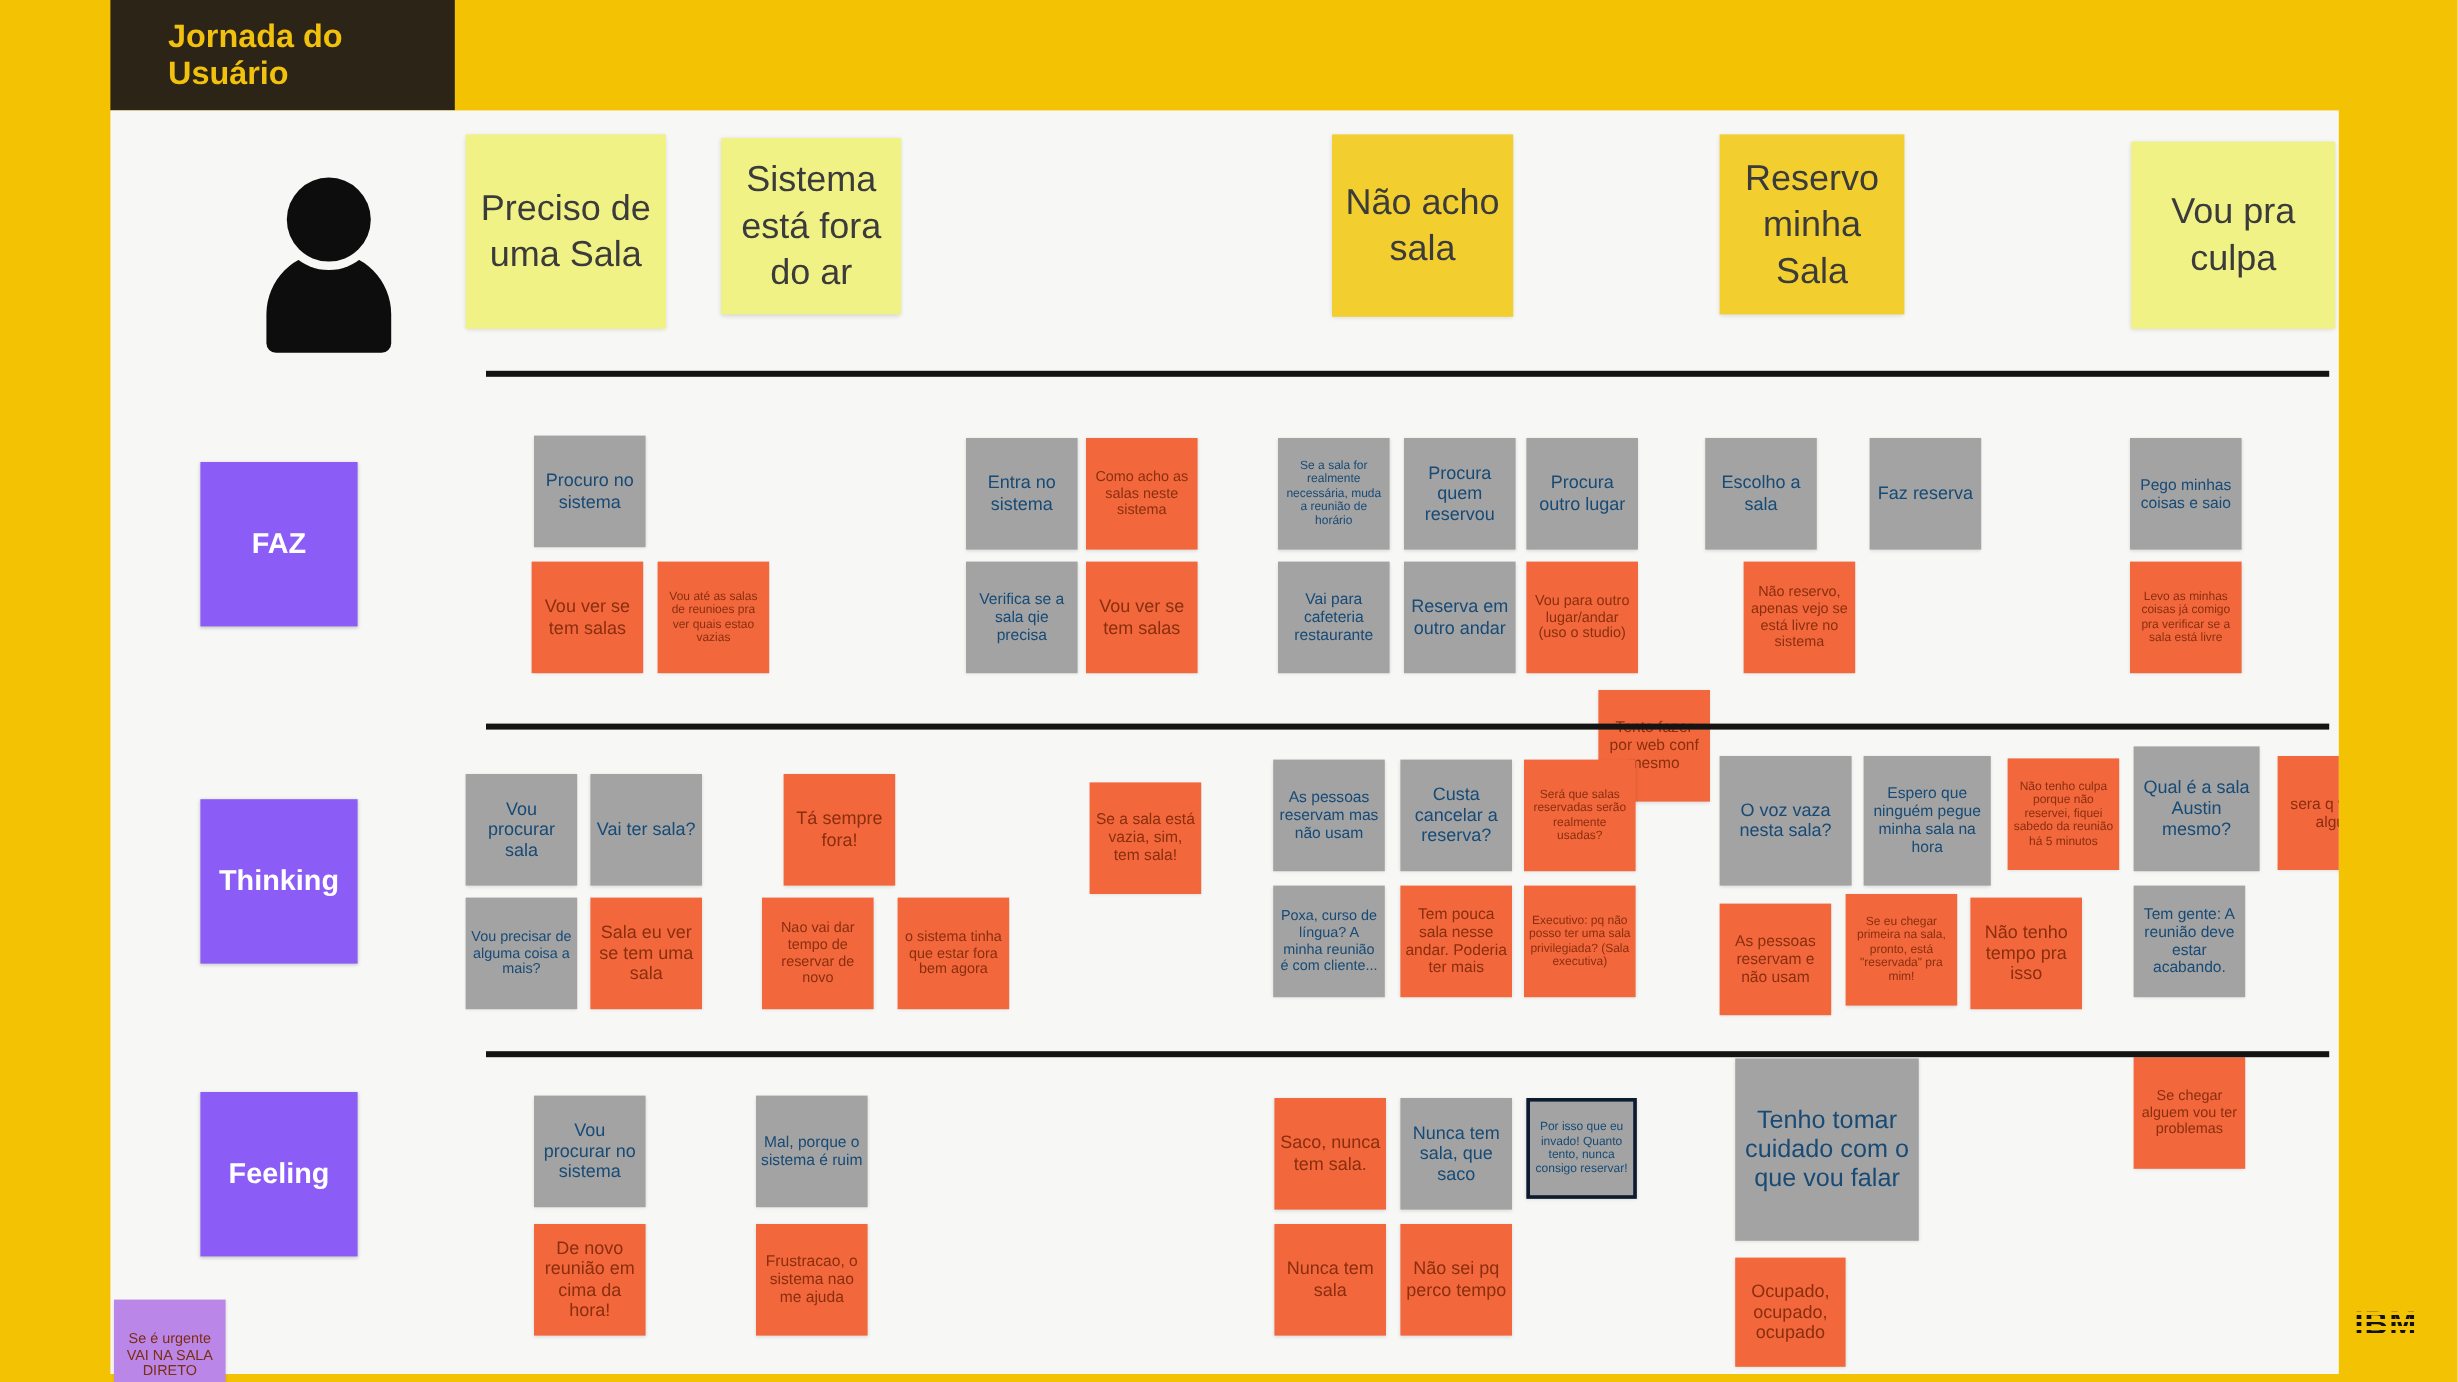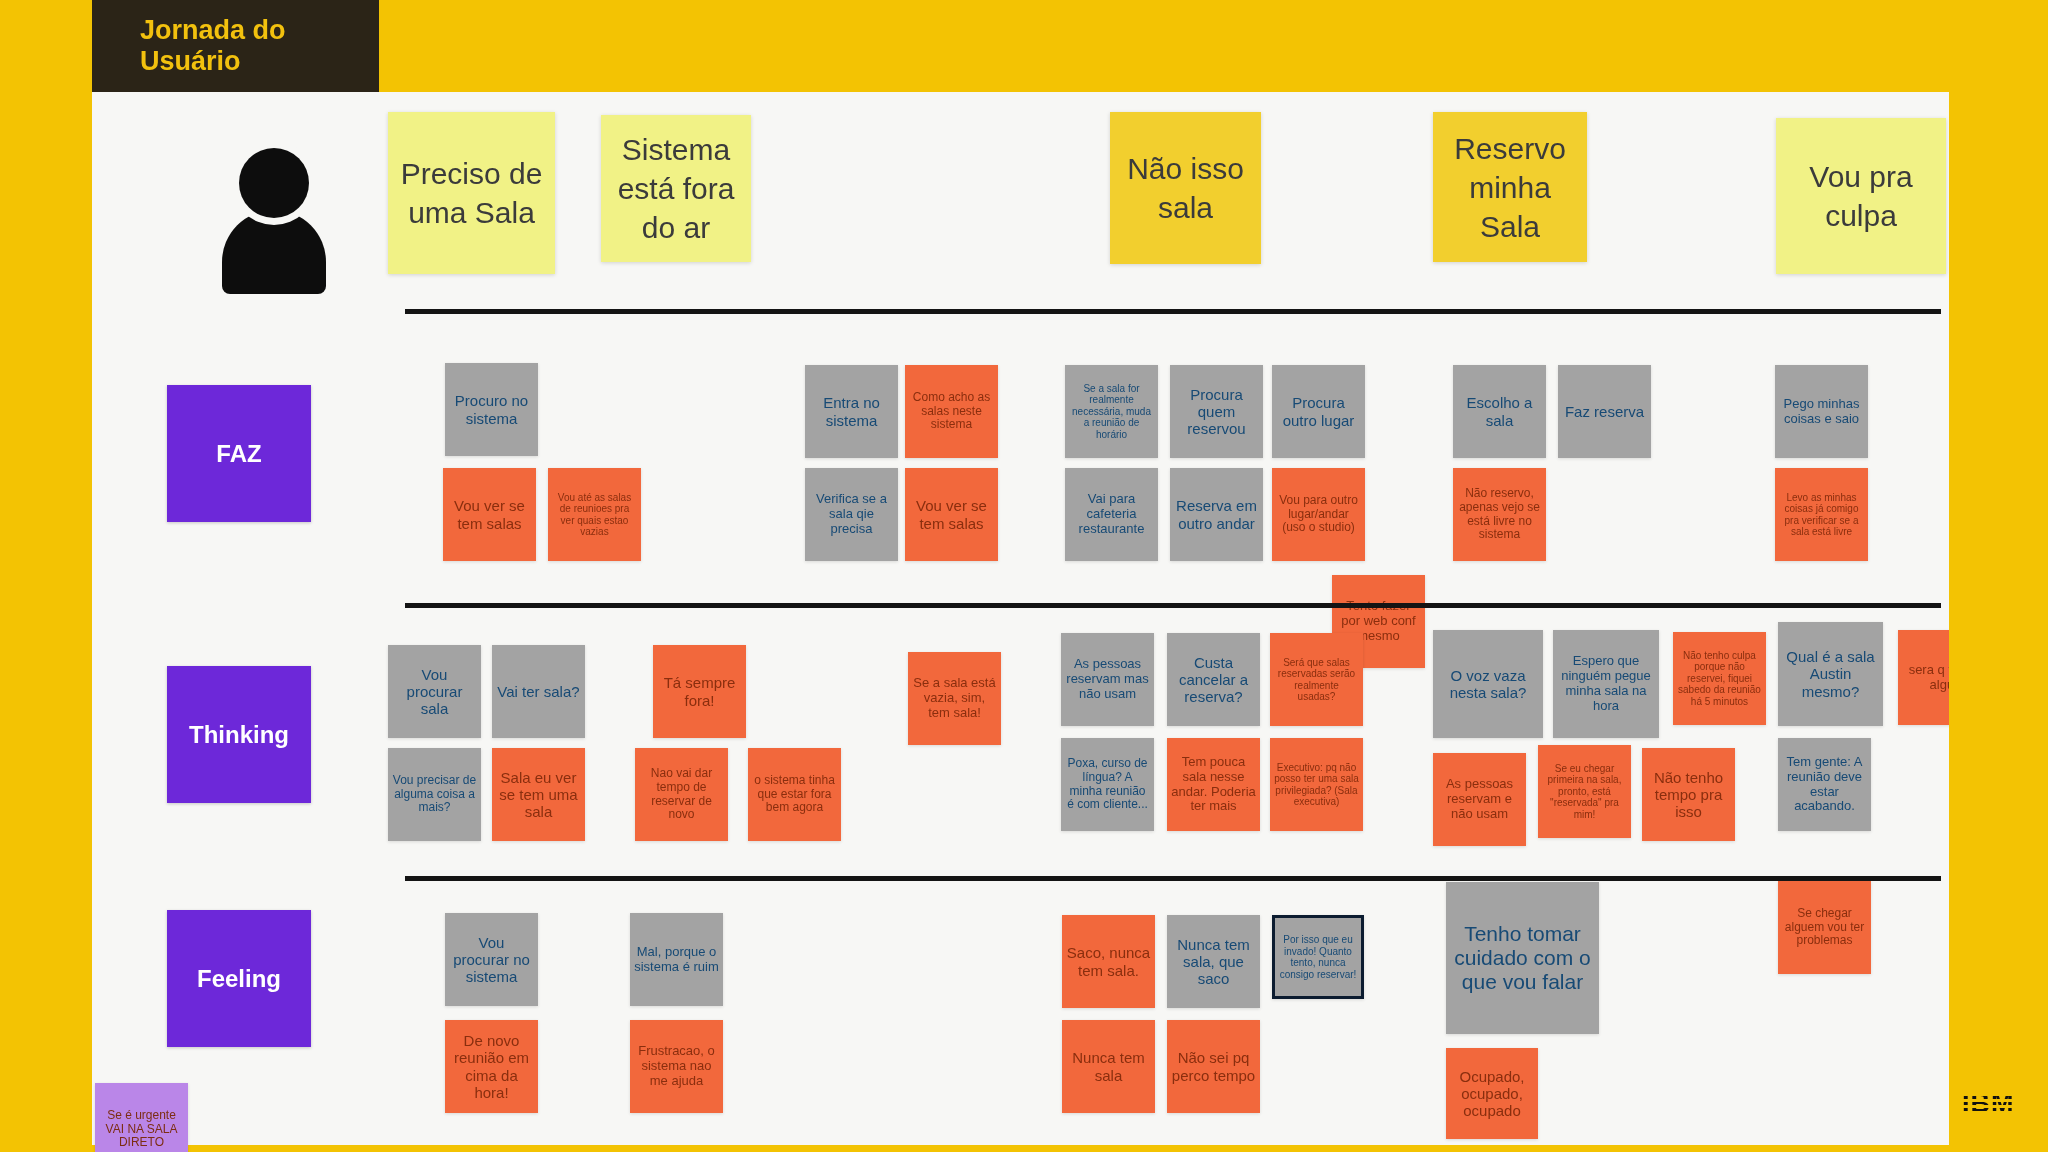--- a/index.html
+++ b/index.html
@@ -18,21 +18,21 @@
   .avatar .hd{position:absolute;left:17px;top:0;width:70px;height:70px;border-radius:50%;
               background:#0d0d0d;box-shadow:0 0 0 7px #F7F7F5;z-index:2}
   
   .stage{position:absolute;display:flex;align-items:center;justify-content:center;text-align:center;
          font-size:30px;line-height:1.3;color:#3b3b3b;padding:6px;box-sizing:border-box;
          box-shadow:0 1px 4px rgba(0,0,0,.15)}
   .pale{background:#F1F286}.gold{background:#F2CF2E}
   
   .tl{position:absolute;left:313px;width:1536px;height:5px;background:#141414;z-index:5}
   
-  .rowlab{position:absolute;left:75px;width:144px;height:137px;background:#6d28d9;color:#fff;
+  .rowlab{position:absolute;left:75px;width:131px;height:137px;background:#8b5cf6;color:#fff;
           display:flex;align-items:center;justify-content:center;font-size:24px;font-weight:600;
           box-shadow:0 1px 3px rgba(0,0,0,.2)}
   
   .n{position:absolute;width:93px;height:93px;display:flex;align-items:center;justify-content:center;
      text-align:center;font-size:15px;line-height:1.15;padding:4px;box-sizing:border-box;
      box-shadow:0 1px 3px rgba(0,0,0,.12);z-index:2}
   .b{background:#a3a3a3;color:#174A75}
   .o{background:#F2683C;color:#8A2E0E}
   .md{font-size:13px}.sm{font-size:12px}.xs{font-size:10px}
   .sel{border:3px solid #0c1c30}
@@ -55,21 +55,21 @@
 
   <div id="canvas">
 
     <div class="avatar">
       <div class="bd"></div>
       <div class="hd"></div>
     </div>
 
     <div class="stage pale" style="left:509px;top:23px;width:150px;height:147px">Sistema está fora do ar</div>
     <div class="stage pale" style="left:296px;top:20px;width:167px;height:162px">Preciso de uma Sala</div>
-    <div class="stage gold" style="left:1018px;top:20px;width:151px;height:152px">Não isso sala</div>
+    <div class="stage gold" style="left:1018px;top:20px;width:151px;height:152px">Não acho sala</div>
     <div class="stage gold" style="left:1341px;top:20px;width:154px;height:150px">Reservo minha Sala</div>
     <div class="stage pale" style="left:1684px;top:26px;width:170px;height:156px">Vou pra culpa</div>
 
     <div class="tl" style="top:217px"></div>
     <div class="tl" style="top:511px"></div>
     <div class="tl" style="top:784px"></div>
 
     <div class="rowlab" style="top:293px;font-weight:700">FAZ</div>
     <div class="rowlab" style="top:574px">Thinking</div>
     <div class="rowlab" style="top:818px">Feeling</div>
@@ -80,21 +80,21 @@
     <div class="n b" style="left:713px;top:273px">Entra no sistema</div>
     <div class="n o sm" style="left:813px;top:273px">Como acho as salas neste sistema</div>
     <div class="n b md" style="left:713px;top:376px">Verifica se a sala qie precisa</div>
     <div class="n o" style="left:813px;top:376px">Vou ver se tem salas</div>
     <div class="n b xs" style="left:973px;top:273px">Se a sala for realmente necessária, muda a reunião de horário</div>
     <div class="n b" style="left:1078px;top:273px">Procura quem reservou</div>
     <div class="n b" style="left:1180px;top:273px">Procura outro lugar</div>
     <div class="n b md" style="left:973px;top:376px">Vai para cafeteria restaurante</div>
     <div class="n b" style="left:1078px;top:376px">Reserva em outro andar</div>
     <div class="n o sm" style="left:1180px;top:376px">Vou para outro lugar/andar (uso o studio)</div>
-    <div class="n b" style="left:1361px;top:273px">Escolho a sala</div>
+    <div class="n b" style="left:1329px;top:273px">Escolho a sala</div>
     <div class="n b" style="left:1466px;top:273px">Faz reserva</div>
     <div class="n o sm" style="left:1361px;top:376px">Não reservo, apenas vejo se está livre no sistema</div>
     <div class="n b md" style="left:1683px;top:273px">Pego minhas coisas e saio</div>
     <div class="n o xs" style="left:1683px;top:376px">Levo as minhas coisas já comigo pra verificar se a sala está livre</div>
 
     <div class="n o md" style="left:1240px;top:483px">Tento fazer por web conf mesmo</div>
 
     <div class="n b" style="left:296px;top:553px">Vou procurar sala</div>
     <div class="n b" style="left:400px;top:553px">Vai ter sala?</div>
     <div class="n b sm" style="left:296px;top:656px">Vou precisar de alguma coisa a mais?</div>

